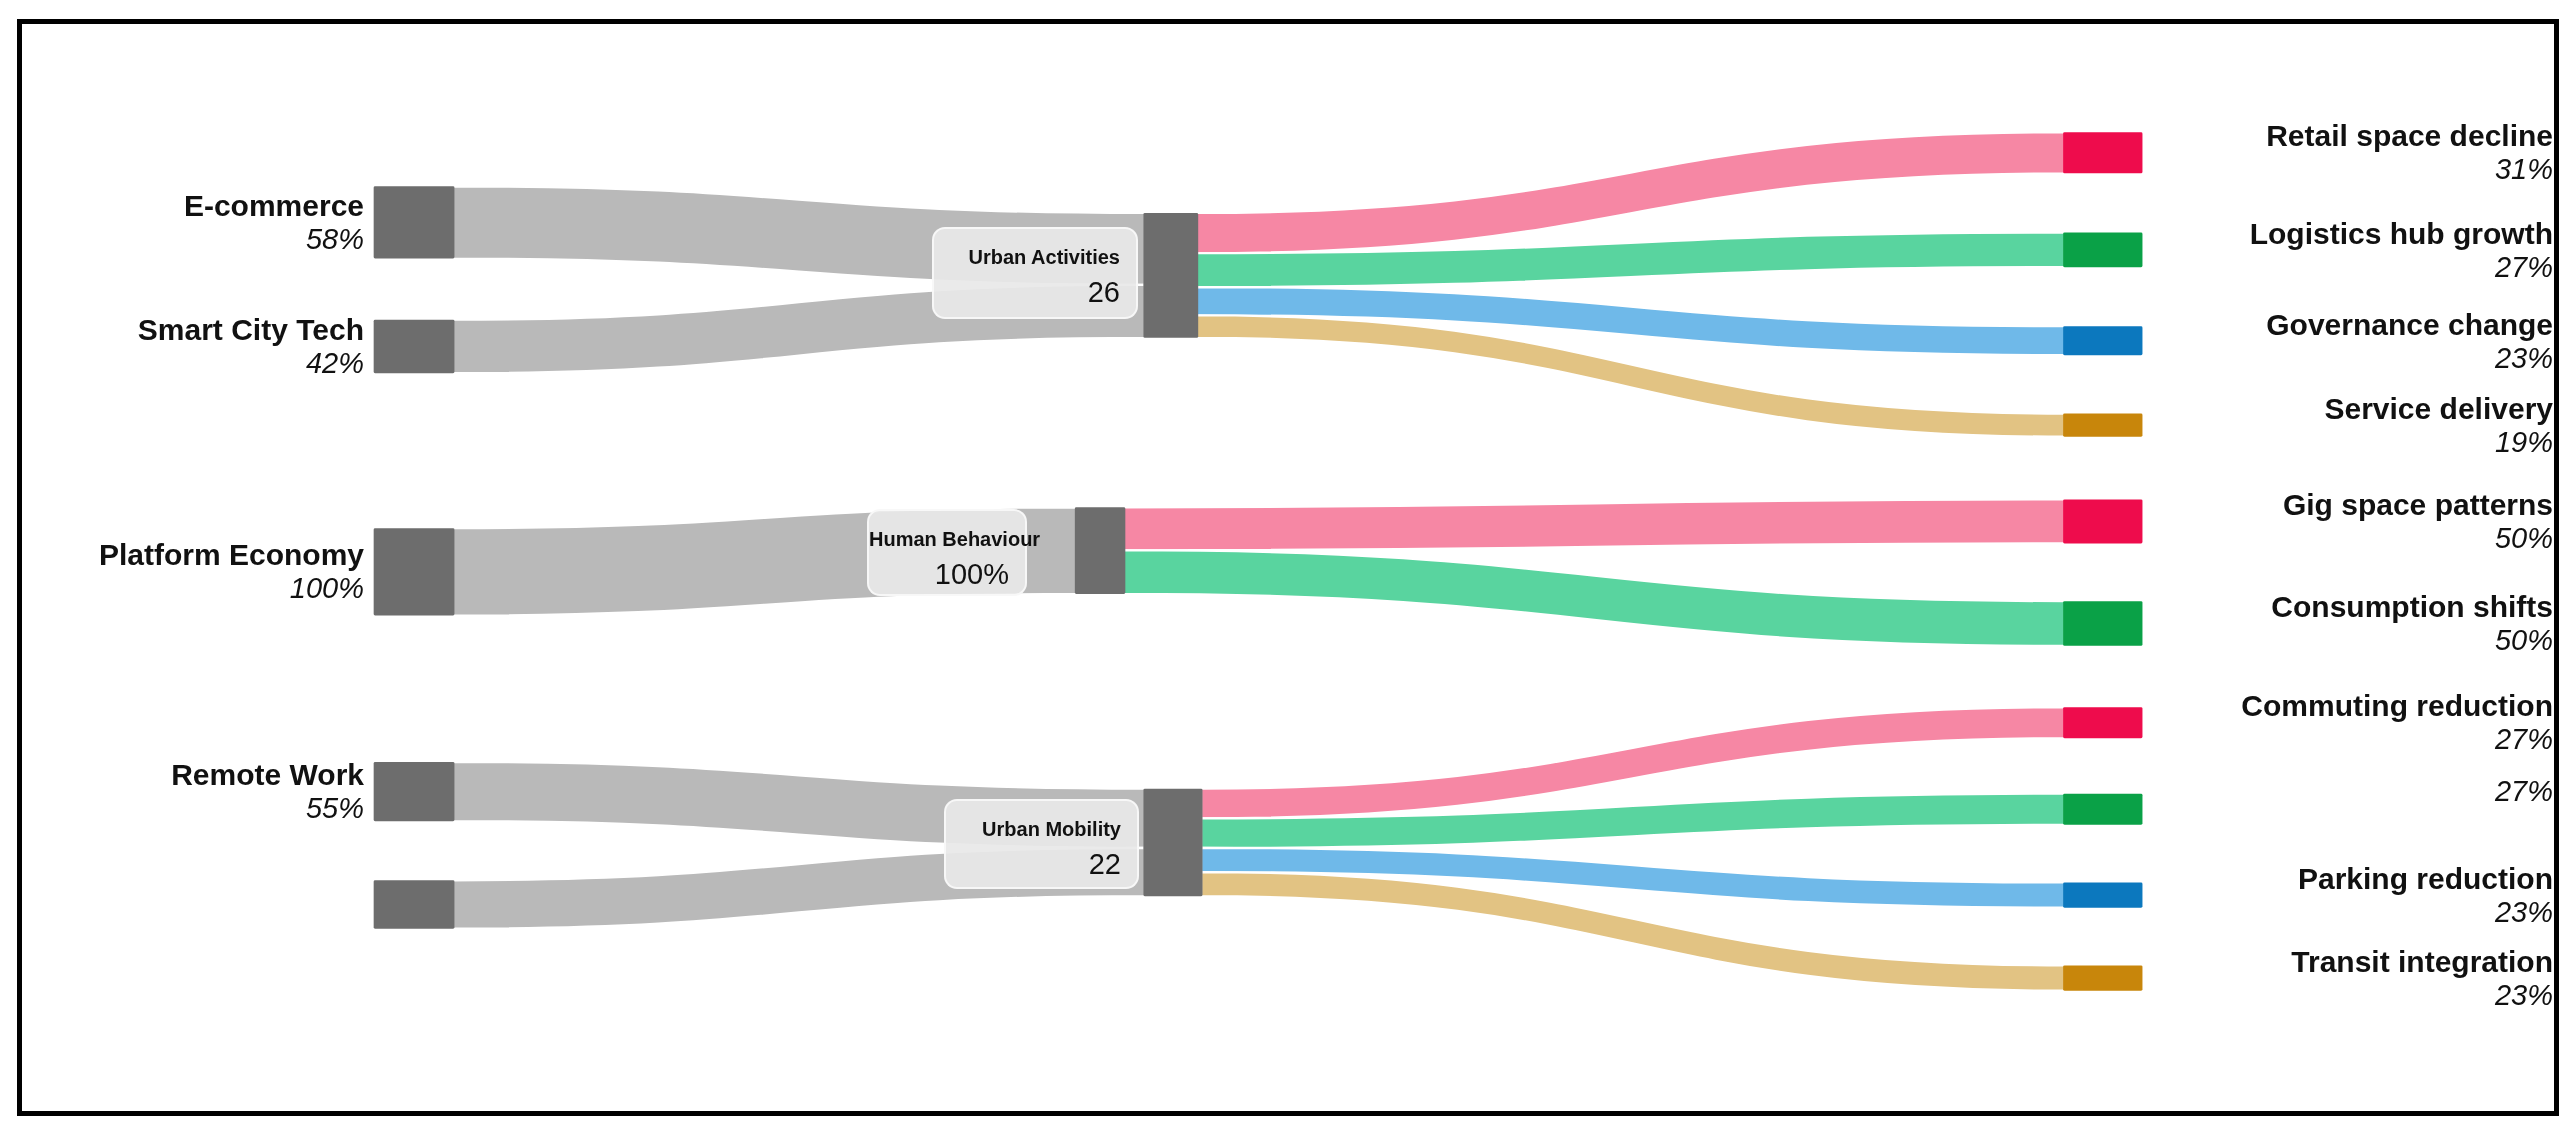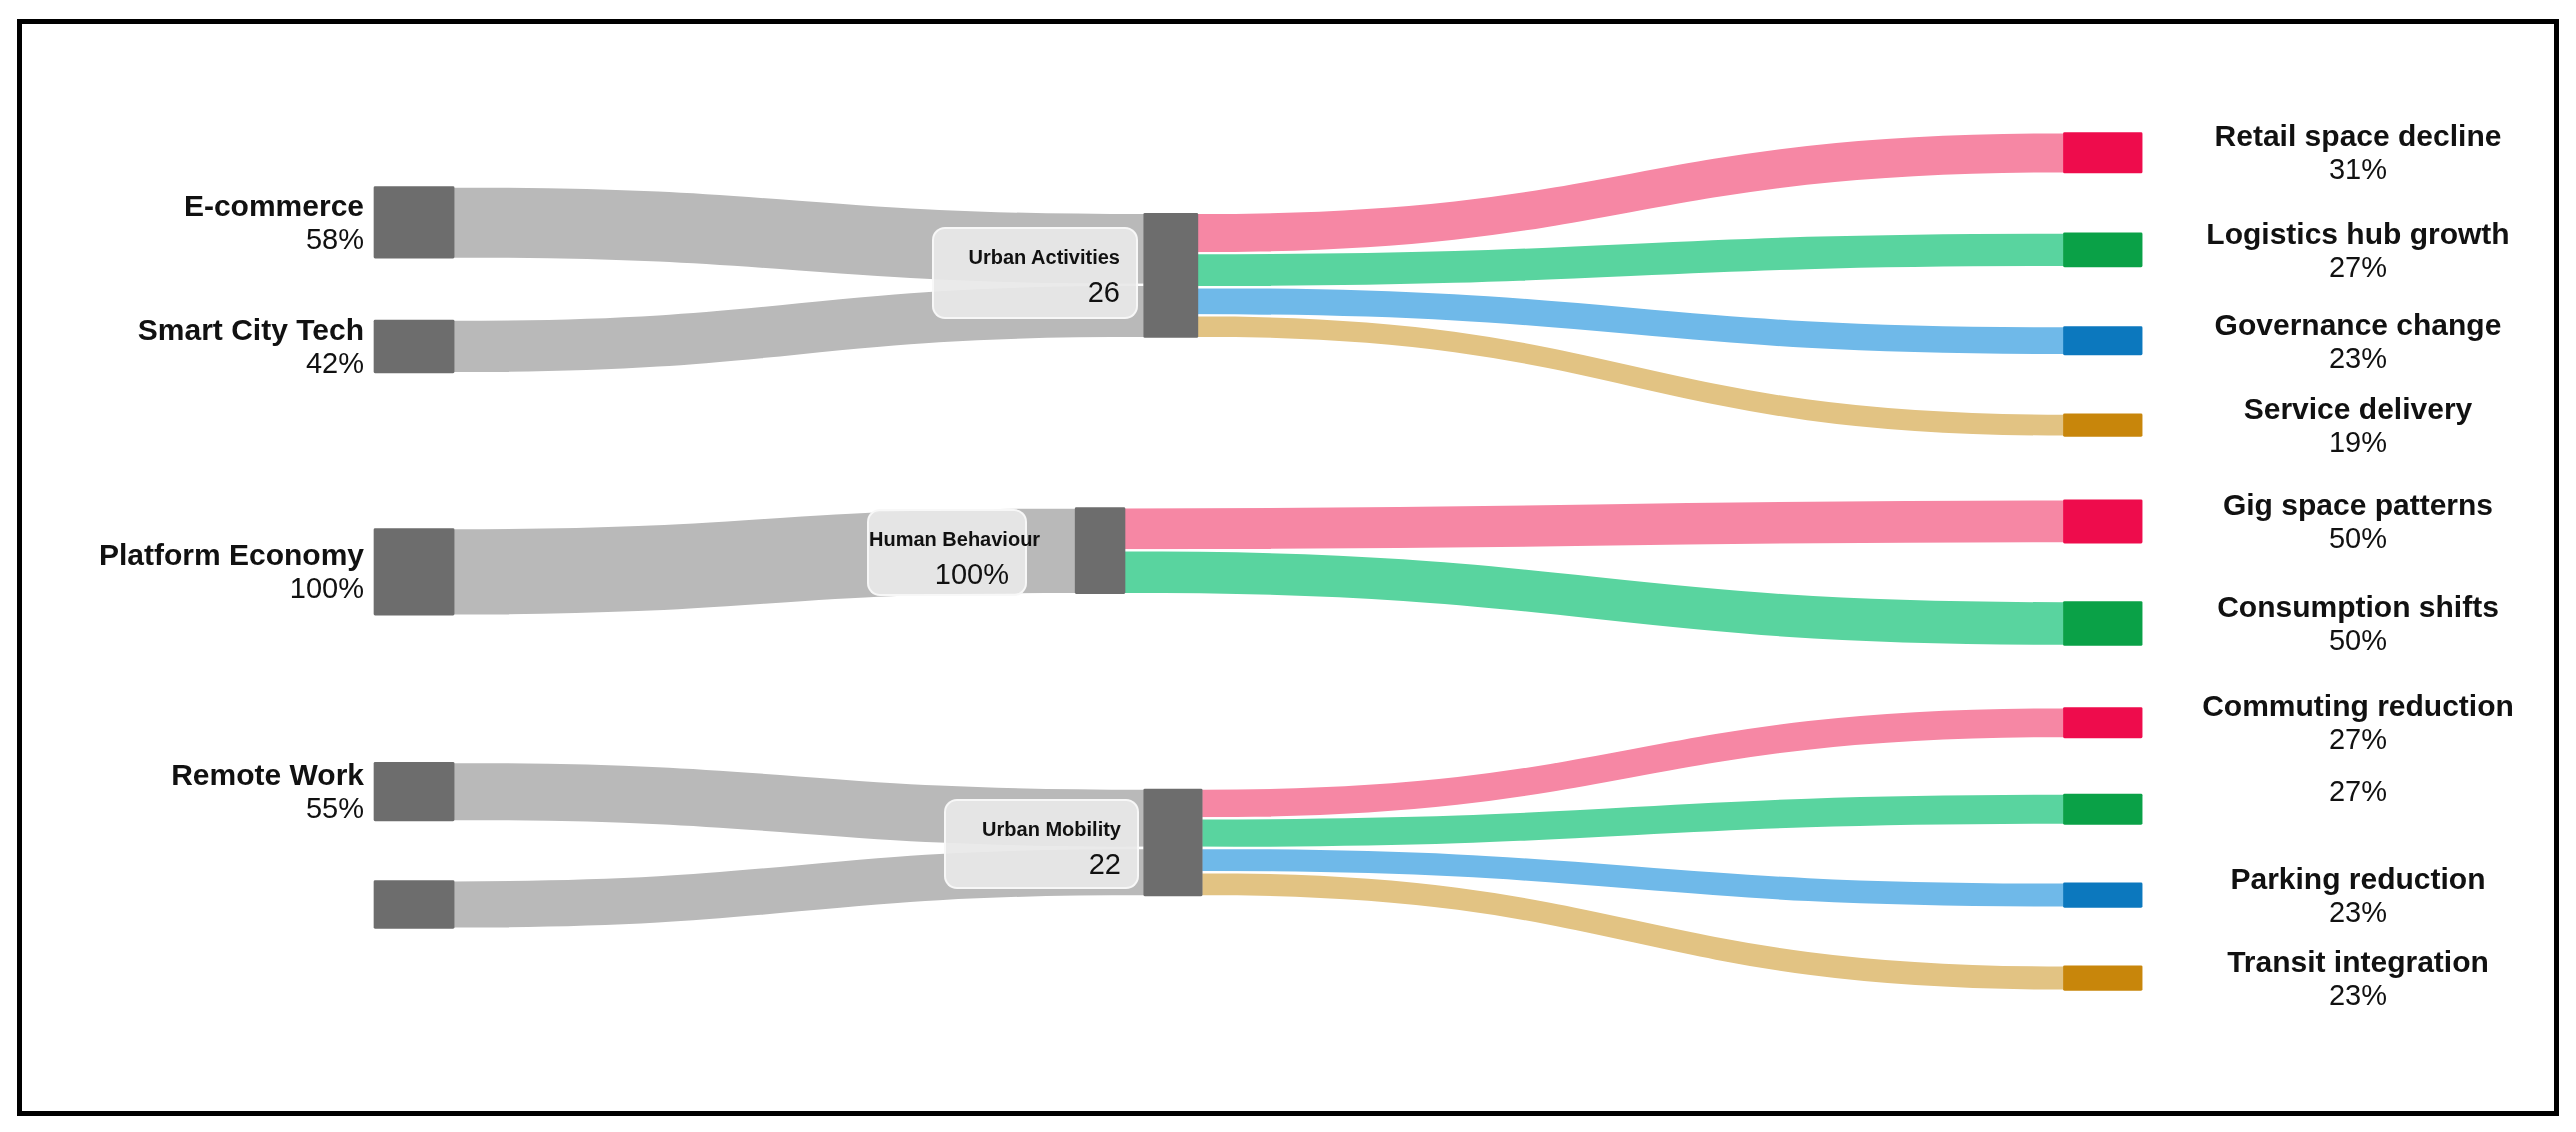--- a/index.html
+++ b/index.html
@@ -2,23 +2,23 @@
 <html style="font-size:11.5px"><head>
 <meta charset="utf-8">
 <style>
   html,body{margin:0;padding:0;background:#ffffff;}
   .canvas{position:relative;width:2576px;height:1133px;background:#ffffff;overflow:hidden;
           font-family:"Liberation Sans", sans-serif;color:#111111;}
   .frame{position:absolute;left:17.3px;top:19px;right:17.3px;bottom:17.3px;border:5.8px solid #000000;}
   #sankey-svg{position:absolute;left:0;top:0;width:2576px;height:1133px;}
   .lbl{position:absolute;}
   .lbl-left{left:43px;width:321px;text-align:right;}
-  .lbl-right{left:2163px;width:390px;text-align:center;}
+  .lbl-right{left:2163px;width:390px;text-align:right;}
   .lbl-name{font-size:30px;font-weight:700;line-height:35px;white-space:nowrap;}
-  .lbl-value{font-size:29px;font-weight:400;line-height:33px;}
+  .lbl-value{font-size:29px;font-weight:400;line-height:33px;font-style:italic;}
   .hub-box{position:absolute;background:rgba(232,232,232,0.92);border:2.2px solid rgba(250,250,250,0.85);
            border-radius:13px;text-align:right;box-sizing:border-box;padding:10px 16px 0 0;}
   .hub-name{font-size:20px;font-weight:700;line-height:36px;white-space:nowrap;}
   .hub-value{font-size:29px;font-weight:400;line-height:35px;}
 </style>
 </head>
 <body>
 
 <div class="canvas">
   <svg id="sankey-svg" viewBox="0 0 3571 1570">

